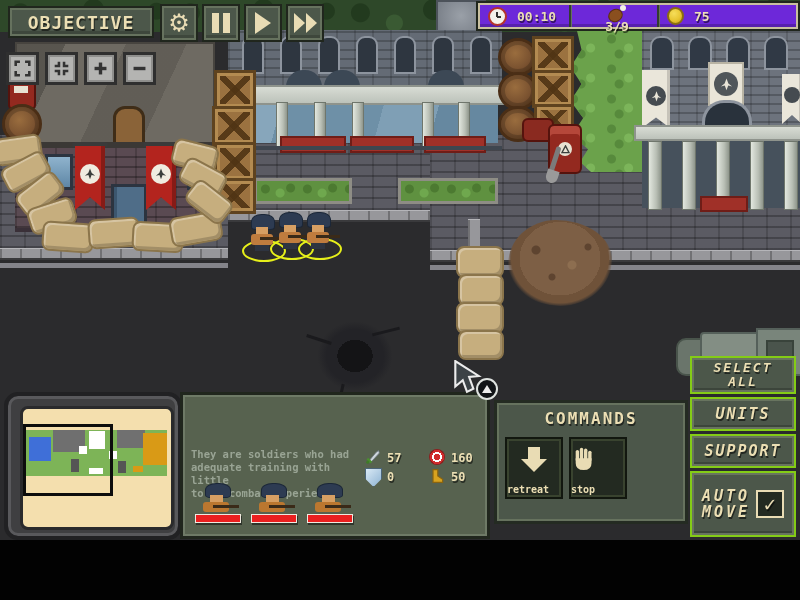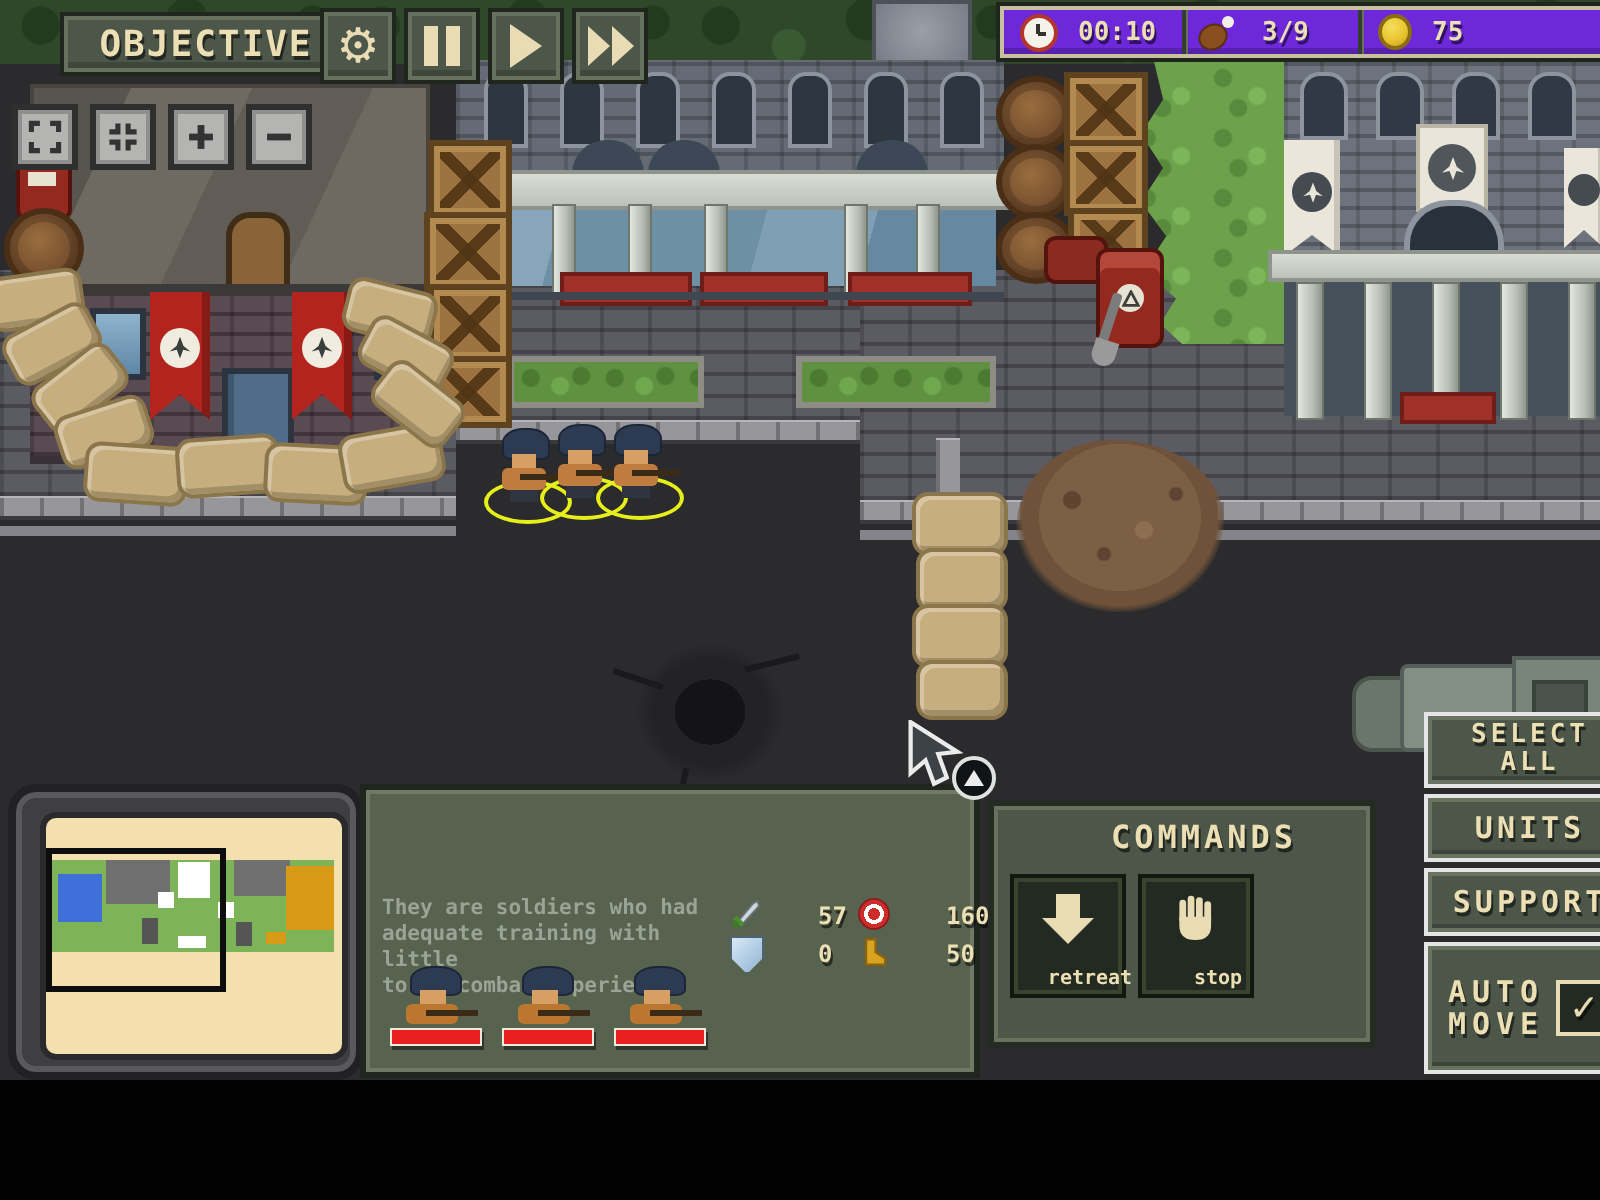--- a/index.html
+++ b/index.html
@@ -1,20 +1,20 @@
 <!DOCTYPE html>
 <html><head>
 <meta charset="utf-8">
 <style>
   html,body{margin:0;padding:0;background:#000;}
   #stage{position:relative;width:800px;height:600px;overflow:hidden;background:#2b2b2d;
          font-family:"DejaVu Sans Mono","Liberation Mono",monospace;}
   .abs{position:absolute;}
   .mono{font-family:"DejaVu Sans Mono","Liberation Mono",monospace;font-weight:bold;}
-  .cream{color:#ecdfb4;margin-left:22px;}
+  .cream{color:#ecdfb4;}
   .pxshadow{text-shadow:1px 2px 0 rgba(0,0,0,.55);}
   
   .panel{background:#4c574a;border:2px solid #20261d;
          box-shadow:inset 0 0 0 2px #66725e, inset 0 -5px 0 rgba(0,0,0,.18);}
   .sqbtn{width:38px;height:38px;display:flex;align-items:center;justify-content:center;}
   
   .brick{background-color:#5b5b63;background-image:
      repeating-linear-gradient(0deg, rgba(0,0,0,.25) 0 2px, transparent 2px 11px),
      repeating-linear-gradient(90deg, rgba(0,0,0,.16) 0 2px, transparent 2px 24px);}
   .curb{background-color:#97979b;background-image:
@@ -40,24 +40,24 @@
   .bannerR{background:#b3241e;clip-path:polygon(0 0,100% 0,100% 100%,50% 80%,0 100%);
       box-shadow:inset -4px 0 0 rgba(0,0,0,.25);}
   .bannerW{background:#eae6da;clip-path:polygon(0 0,100% 0,100% 100%,50% 82%,0 100%);
       box-shadow:inset -3px 0 0 rgba(0,0,0,.15);}
   .emblemC{border-radius:50%;background:#f0ece0;display:flex;align-items:center;justify-content:center;}
   
   .helmet{background:#2d3b52;border-radius:45% 45% 20% 20%;border:1px solid #1b2738;}
   .hpbar{background:#ea1f1f;border:1px solid #efe9df;box-shadow:1px 2px 0 rgba(0,0,0,.45);}
   
   .cmdbtn{width:54px;height:58px;position:relative;background:#232a21;border:2px solid #12170f;
-      box-shadow:inset 0 0 0 2px #39432f;display:flex;flex-direction:column;align-items:center;justify-content:flex-start;}
+      box-shadow:inset 0 0 0 2px #39432f;display:flex;flex-direction:column;justify-content:flex-start;}
   .cmdlabel{font-size:10px;letter-spacing:0;margin-top:auto;margin-bottom:2px;}
-  .rightbtn{background:#4c574a;border:2px solid #e5e5e5;box-shadow:inset 0 0 0 2px #68745f, inset 0 -4px 0 rgba(0,0,0,.2);
-      display:flex;align-items:center;justify-content:center;flex-direction:column;}
+  .rightbtn{background:#4c574a;border:2px solid #84cc16;box-shadow:inset 0 0 0 2px #68745f, inset 0 -4px 0 rgba(0,0,0,.2);
+      display:flex;align-items:center;justify-content:center;flex-direction:column;font-style:italic;}
   .rb-text{font-size:15px;letter-spacing:2px;line-height:16px;}
   
   .arrow-dn{width:0;height:0;border-left:13px solid transparent;border-right:13px solid transparent;border-top:13px solid #e9dcb4;}
   .arrow-up{width:0;height:0;border-left:13px solid transparent;border-right:13px solid transparent;border-bottom:13px solid #e9dcb4;}
   .shaft{width:12px;background:#e9dcb4;}
 </style>
 </head>
 <body>
 
 <div id="stage">
@@ -292,21 +292,21 @@
   </div>
 
   <div class="abs mono cream" style="left:478px;top:3px;width:320px;height:26px;background:#6d28d9;border:2px solid #c9c0a0;box-shadow:0 0 0 2px #20261d, inset 0 -3px 0 rgba(0,0,0,.2);box-sizing:border-box;display:flex;">
     <div style="width:89px;display:flex;align-items:center;gap:10px;padding-left:8px;box-sizing:border-box;">
       <span style="position:relative;display:inline-block;width:15px;height:15px;background:#f5f2ea;border:2px solid #b5342c;border-radius:50%;">
         <span style="position:absolute;left:6px;top:3px;width:2px;height:5px;background:#33322e;"></span>
         <span style="position:absolute;left:7px;top:7px;width:4px;height:2px;background:#33322e;"></span>
       </span>
       <span class="pxshadow" style="font-size:13px;">00:10</span>
     </div>
-    <div style="width:88px;display:flex;align-items:center;gap:14px;padding-left:6px;box-sizing:border-box;border-left:2px solid #333d31;box-shadow:inset 1px 0 0 #66725e;">
+    <div style="width:88px;display:flex;align-items:center;gap:14px;padding-left:6px;box-sizing:border-box;border-left:2px solid #333d31;box-shadow:inset 1px 0 0 #66725e;flex-direction:column;">
       <span style="position:relative;display:inline-block;width:18px;height:16px;">
         <span style="position:absolute;left:0;top:4px;width:13px;height:11px;background:#8a4f1f;border:1px solid #5a2f10;border-radius:50%;transform:rotate(-28deg);"></span>
         <span style="position:absolute;right:0;top:0;width:6px;height:6px;background:#f2efe6;border-radius:50%;"></span>
       </span>
       <span class="pxshadow" style="font-size:13px;">3/9</span>
     </div>
     <div style="flex:1;display:flex;align-items:center;gap:10px;padding-left:8px;box-sizing:border-box;border-left:2px solid #333d31;box-shadow:inset 1px 0 0 #66725e;">
       <span style="display:inline-block;width:13px;height:14px;background:radial-gradient(circle at 38% 32%, #f6de5a, #e8c531 55%, #c29a1c);border:2px solid #8a6d10;border-radius:50%;"></span>
       <span class="pxshadow" style="font-size:13px;">75</span>
     </div>

